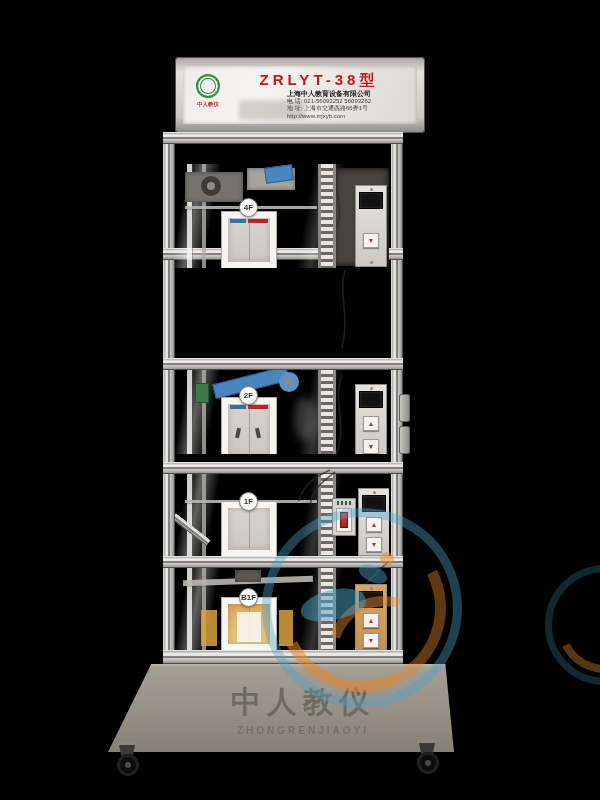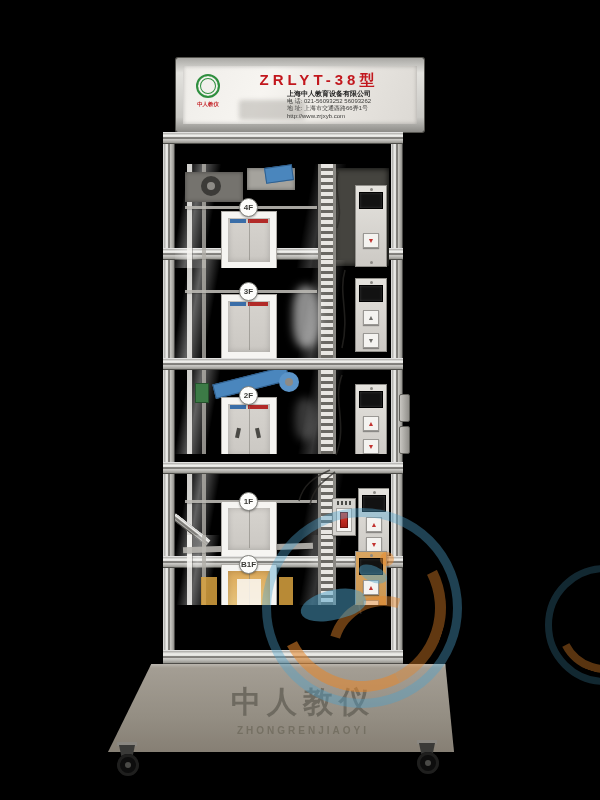--- a/index.html
+++ b/index.html
@@ -178,45 +178,20 @@
     <div class="panel" style="left:180px;top:21px;height:80px;">
       <span class="pscrew" style="top:2px;"></span>
       <div class="pdisplay"></div>
       <div class="pbtn" style="margin-top:24px;">
         <span>▼</span>
       </div>
       <span class="pscrew" style="bottom:2px;"></span>
     </div>
   </div>
 
-  <div class="abs floor" style="top:260px;height:98px;">
-    <div class="guide-a"></div>
-    <div class="guide-b"></div>
-    <div class="rack"></div>
-    <div class="reflect" style="left:118px;top:26px;width:26px;height:62px;"></div>
-    <div class="beam" style="left:10px;top:30px;width:132px;"></div>
-    <div class="badge" style="left:64px;top:22px;">
-      <span>3F</span>
-    </div>
-    <div class="door" style="left:47px;top:35px;height:63px;">
-      <div class="strip-blue"></div>
-      <div class="strip-red"></div>
-      <div class="seam"></div>
-    </div>
-    <div class="panel" style="left:180px;top:18px;height:72px;">
-      <span class="pscrew" style="top:2px;"></span>
-      <div class="pdisplay"></div>
-      <div class="pbtn dim">
-        <span>▲</span>
-      </div>
-      <div class="pbtn dim">
-        <span>▼</span>
-      </div>
-    </div>
-  </div>
 
   <div class="abs floor" style="top:370px;height:84px;">
     <div class="guide-a"></div>
     <div class="guide-b"></div>
     <div class="blue-part" style="left:38px;top:5px;width:74px;height:13px;transform:rotate(-14deg);"></div>
     <div class="green-part" style="left:20px;top:13px;width:12px;height:18px;"></div>
     <div class="pulley" style="left:104px;top:2px;width:20px;height:20px;background:#5b94c8;"></div>
     <div class="rack"></div>
     <div class="reflect" style="left:120px;top:28px;width:20px;height:42px;opacity:.4;"></div>
     <div class="badge" style="left:64px;top:16px;">
@@ -264,21 +239,21 @@
       <div class="pdisplay"></div>
       <div class="pbtn" style="margin-top:5px;">
         <span>▲</span>
       </div>
       <div class="pbtn" style="margin-top:5px;">
         <span>▼</span>
       </div>
     </div>
   </div>
 
-  <div class="abs floor" style="top:535px;height:70px;">
+  <div class="abs floor" style="top:568px;height:82px;">
     <div class="guide-a"></div>
     <div class="guide-b"></div>
     <div class="rack"></div>
     <div class="beam" style="left:8px;top:10px;width:130px;transform:rotate(-2deg);height:6px;"></div>
     <div class="machine-dark" style="left:60px;top:2px;width:26px;height:12px;background:#5a5954;"></div>
     <div class="badge" style="left:64px;top:20px;">
       <span>B1F</span>
     </div>
     <div style="position:absolute;left:26px;top:42px;width:16px;height:36px;background:#d8a23f;opacity:.85;"></div>
     <div style="position:absolute;left:104px;top:42px;width:14px;height:36px;background:#d8a23f;opacity:.85;"></div>

